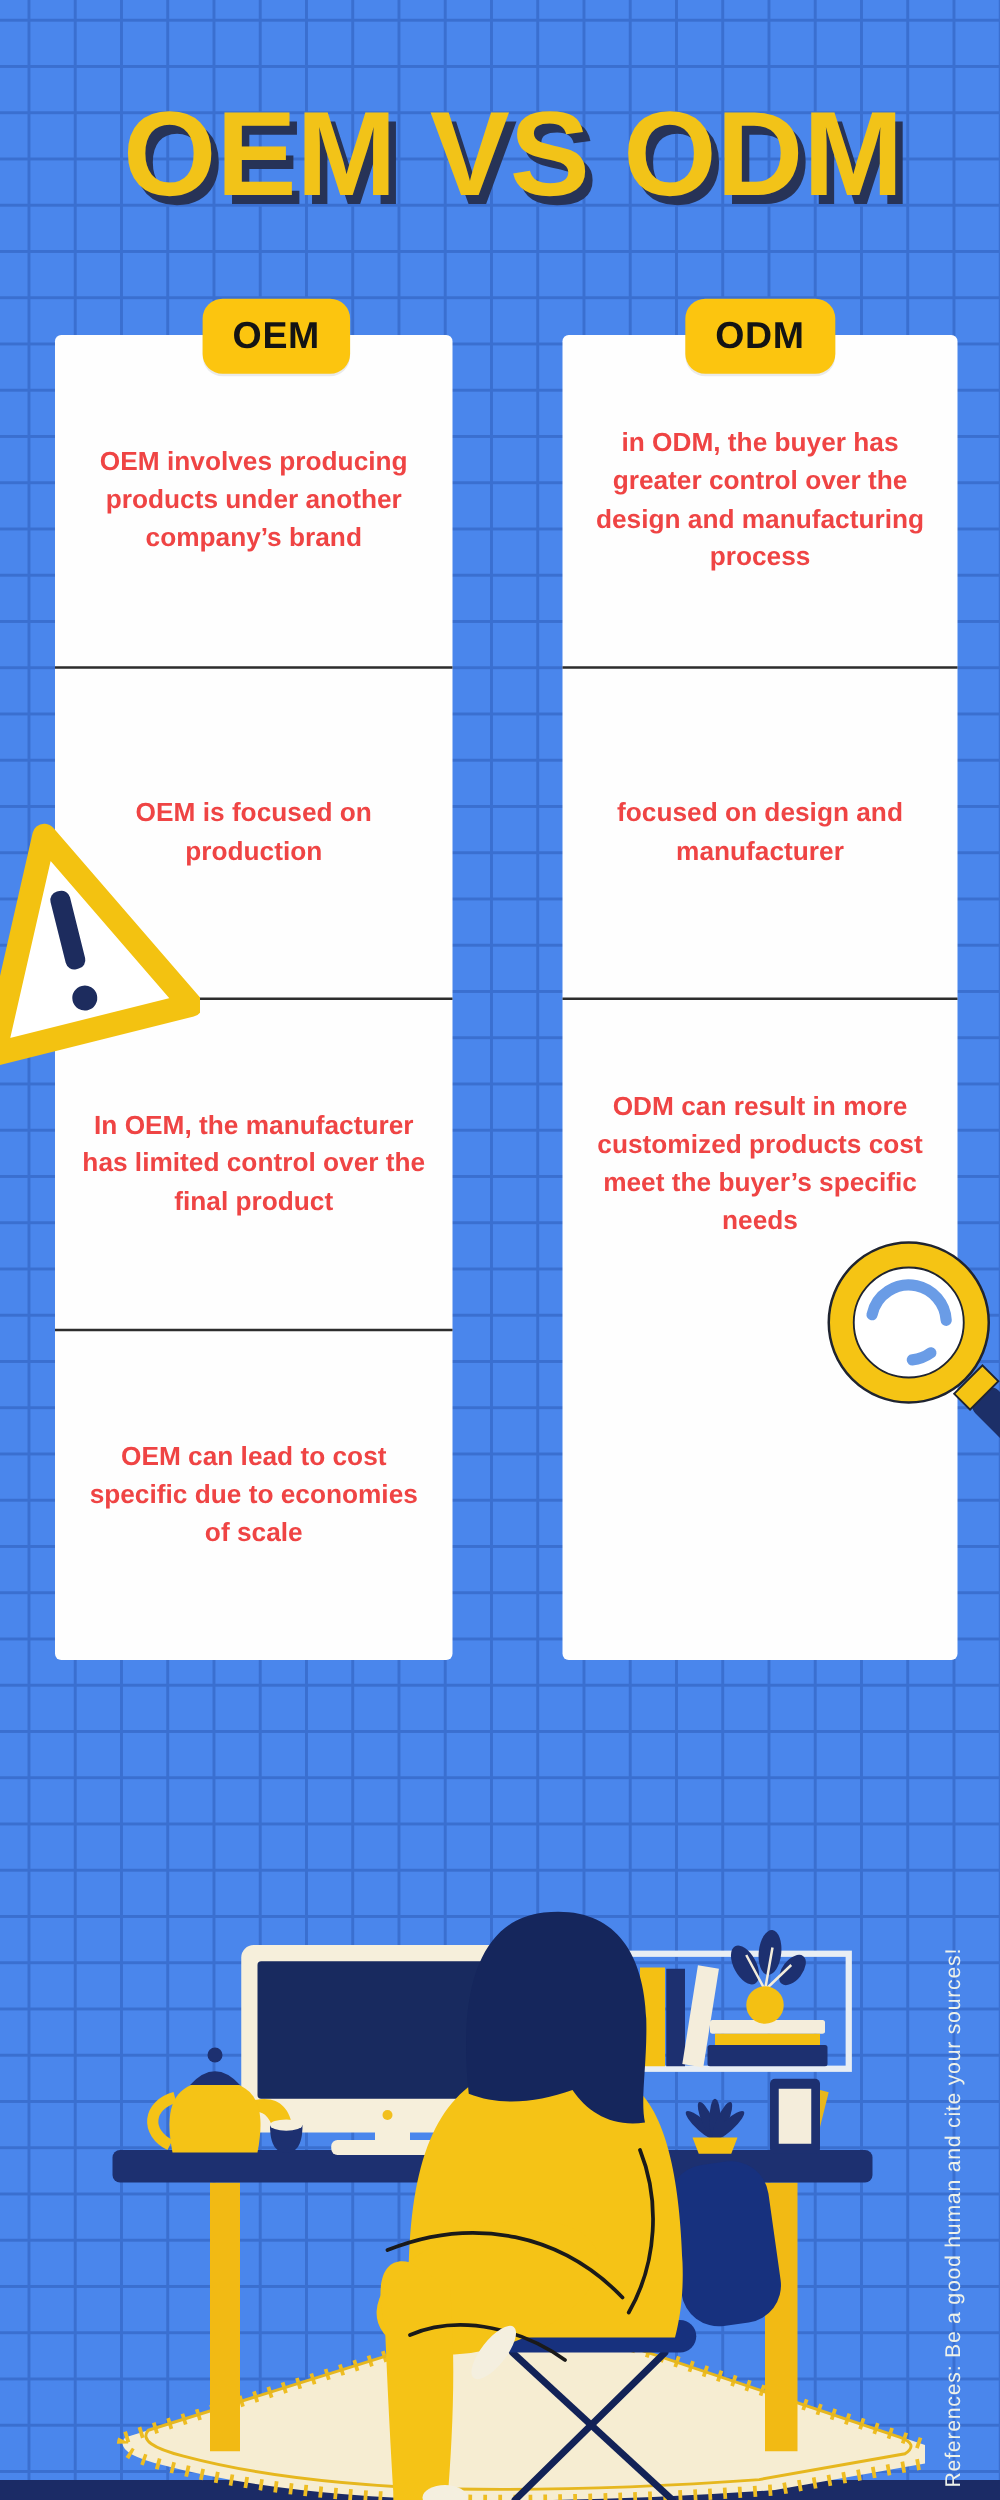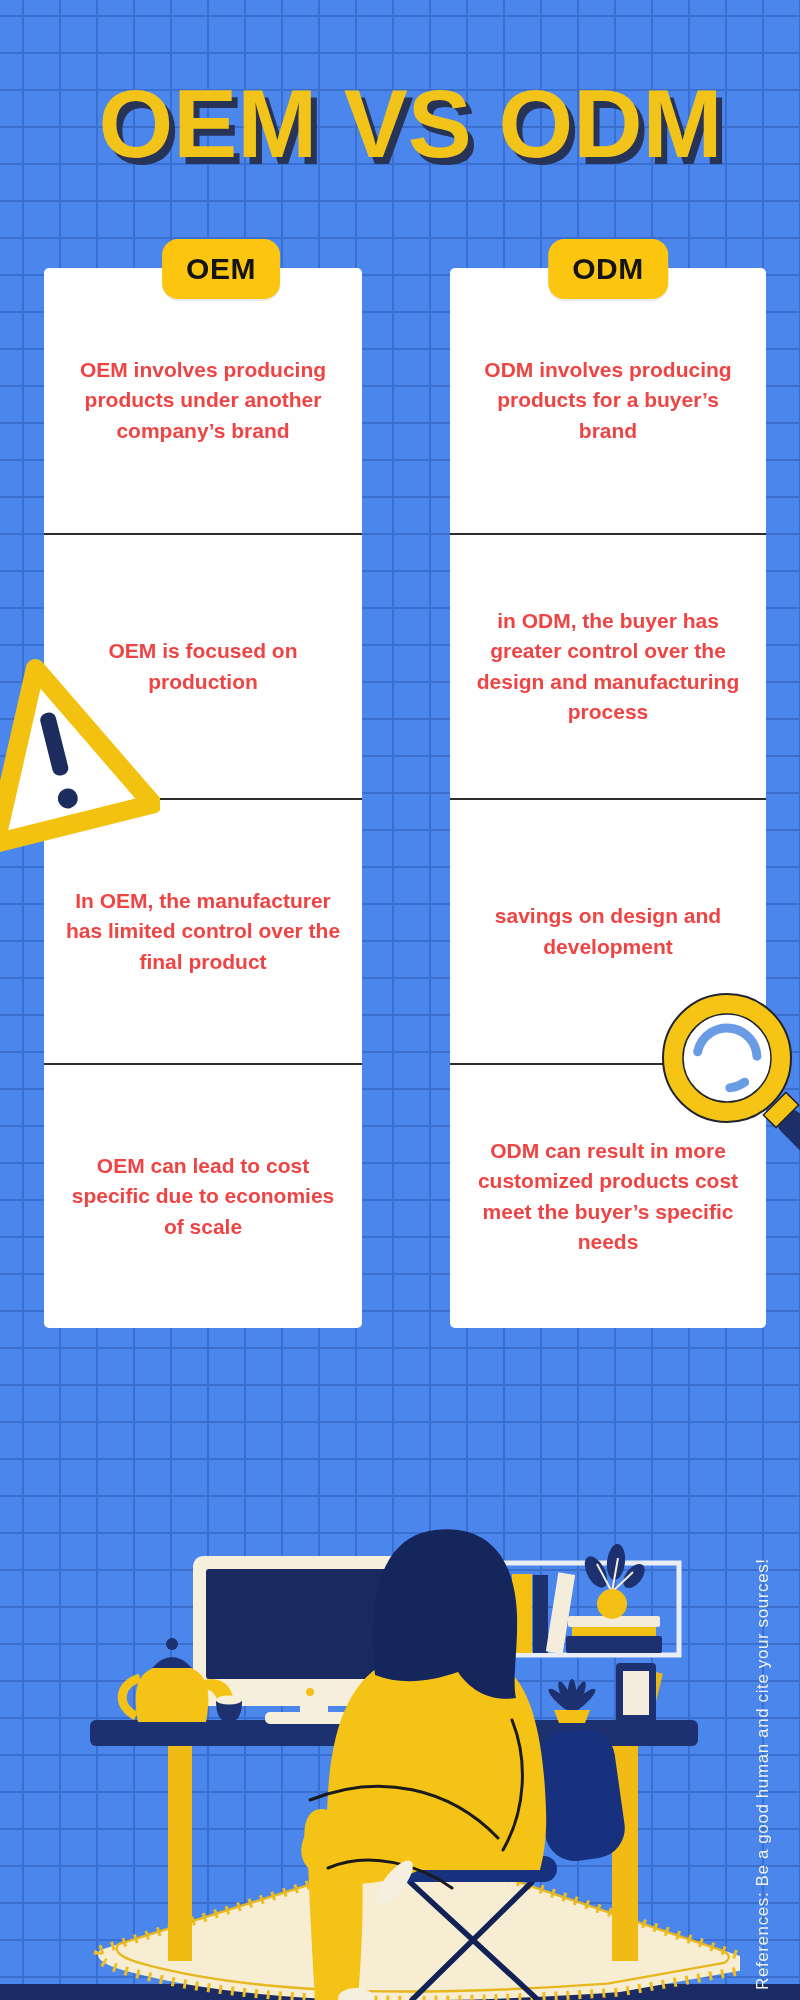--- a/index.html
+++ b/index.html
@@ -62,23 +62,22 @@
   <div class="title">OEM VS ODM</div>
 
   <div class="card card-left">
     <div class="cell">OEM involves producing products under another company’s brand</div>
     <div class="cell">OEM is focused on production</div>
     <div class="cell">In OEM, the manufacturer has limited control over the final product</div>
     <div class="cell">OEM can lead to cost specific due to economies of scale</div>
   </div>
 
   <div class="card card-right">
-    <div class="cell">ODM involves producing products for a buyer’s brand</div>
     <div class="cell">in ODM, the buyer has greater control over the design and manufacturing process</div>
-    <div class="cell">savings on design and development</div>
+    <div class="cell">focused on design and manufacturer</div>
     <div class="cell">ODM can result in more customized products cost meet the buyer’s specific needs</div>
   </div>
 
   <div class="badge badge-oem">OEM</div>
   <div class="badge badge-odm">ODM</div>
 
   <div class="icon-wrap warning-wrap">
     <svg width="210" height="210" viewBox="0 0 210 210">
       <g transform="rotate(-14 105 105)">
         <path d="M105 24 L24 184 L186 184 Z" fill="#ffffff" stroke="#f3c211" stroke-width="19" stroke-linejoin="round"></path>

